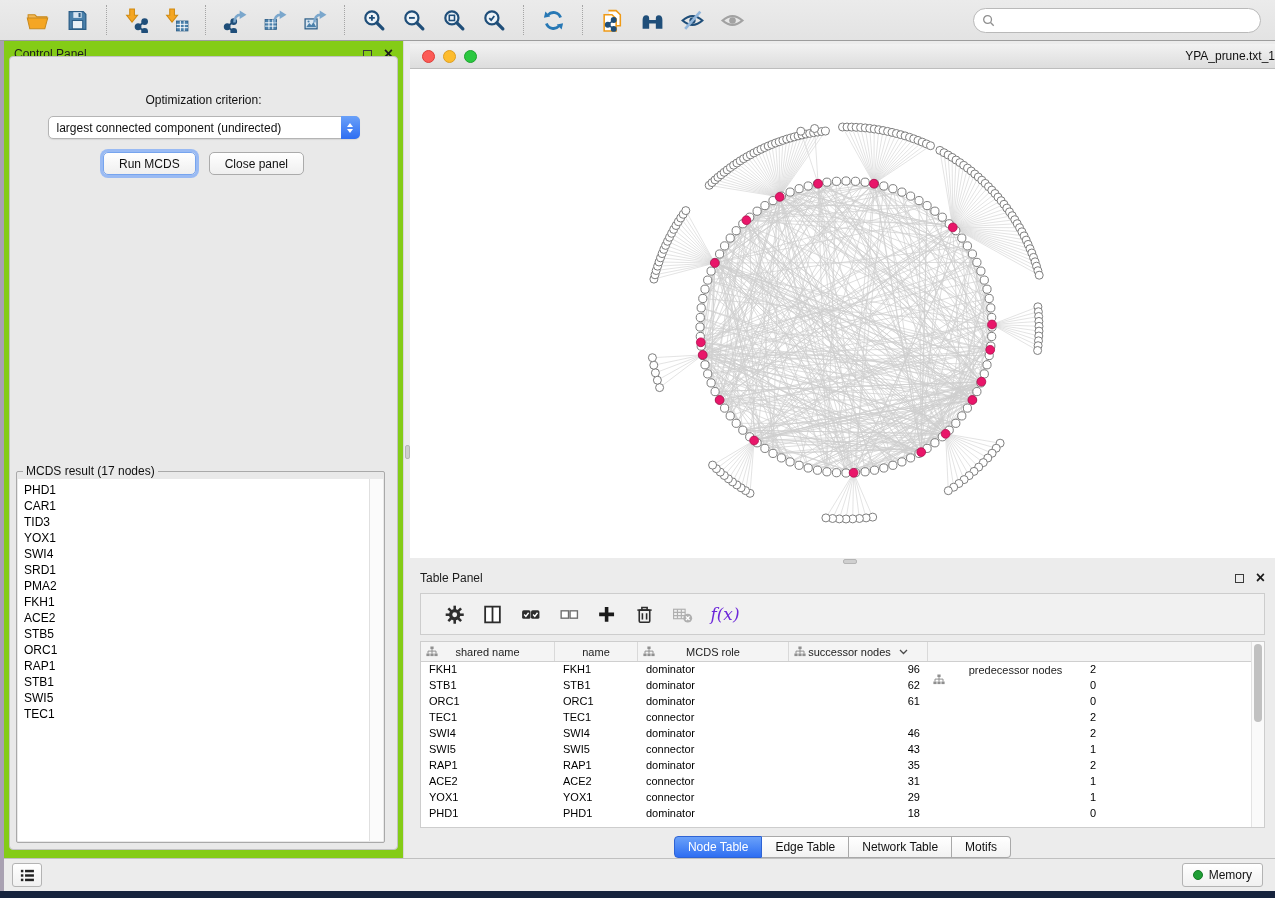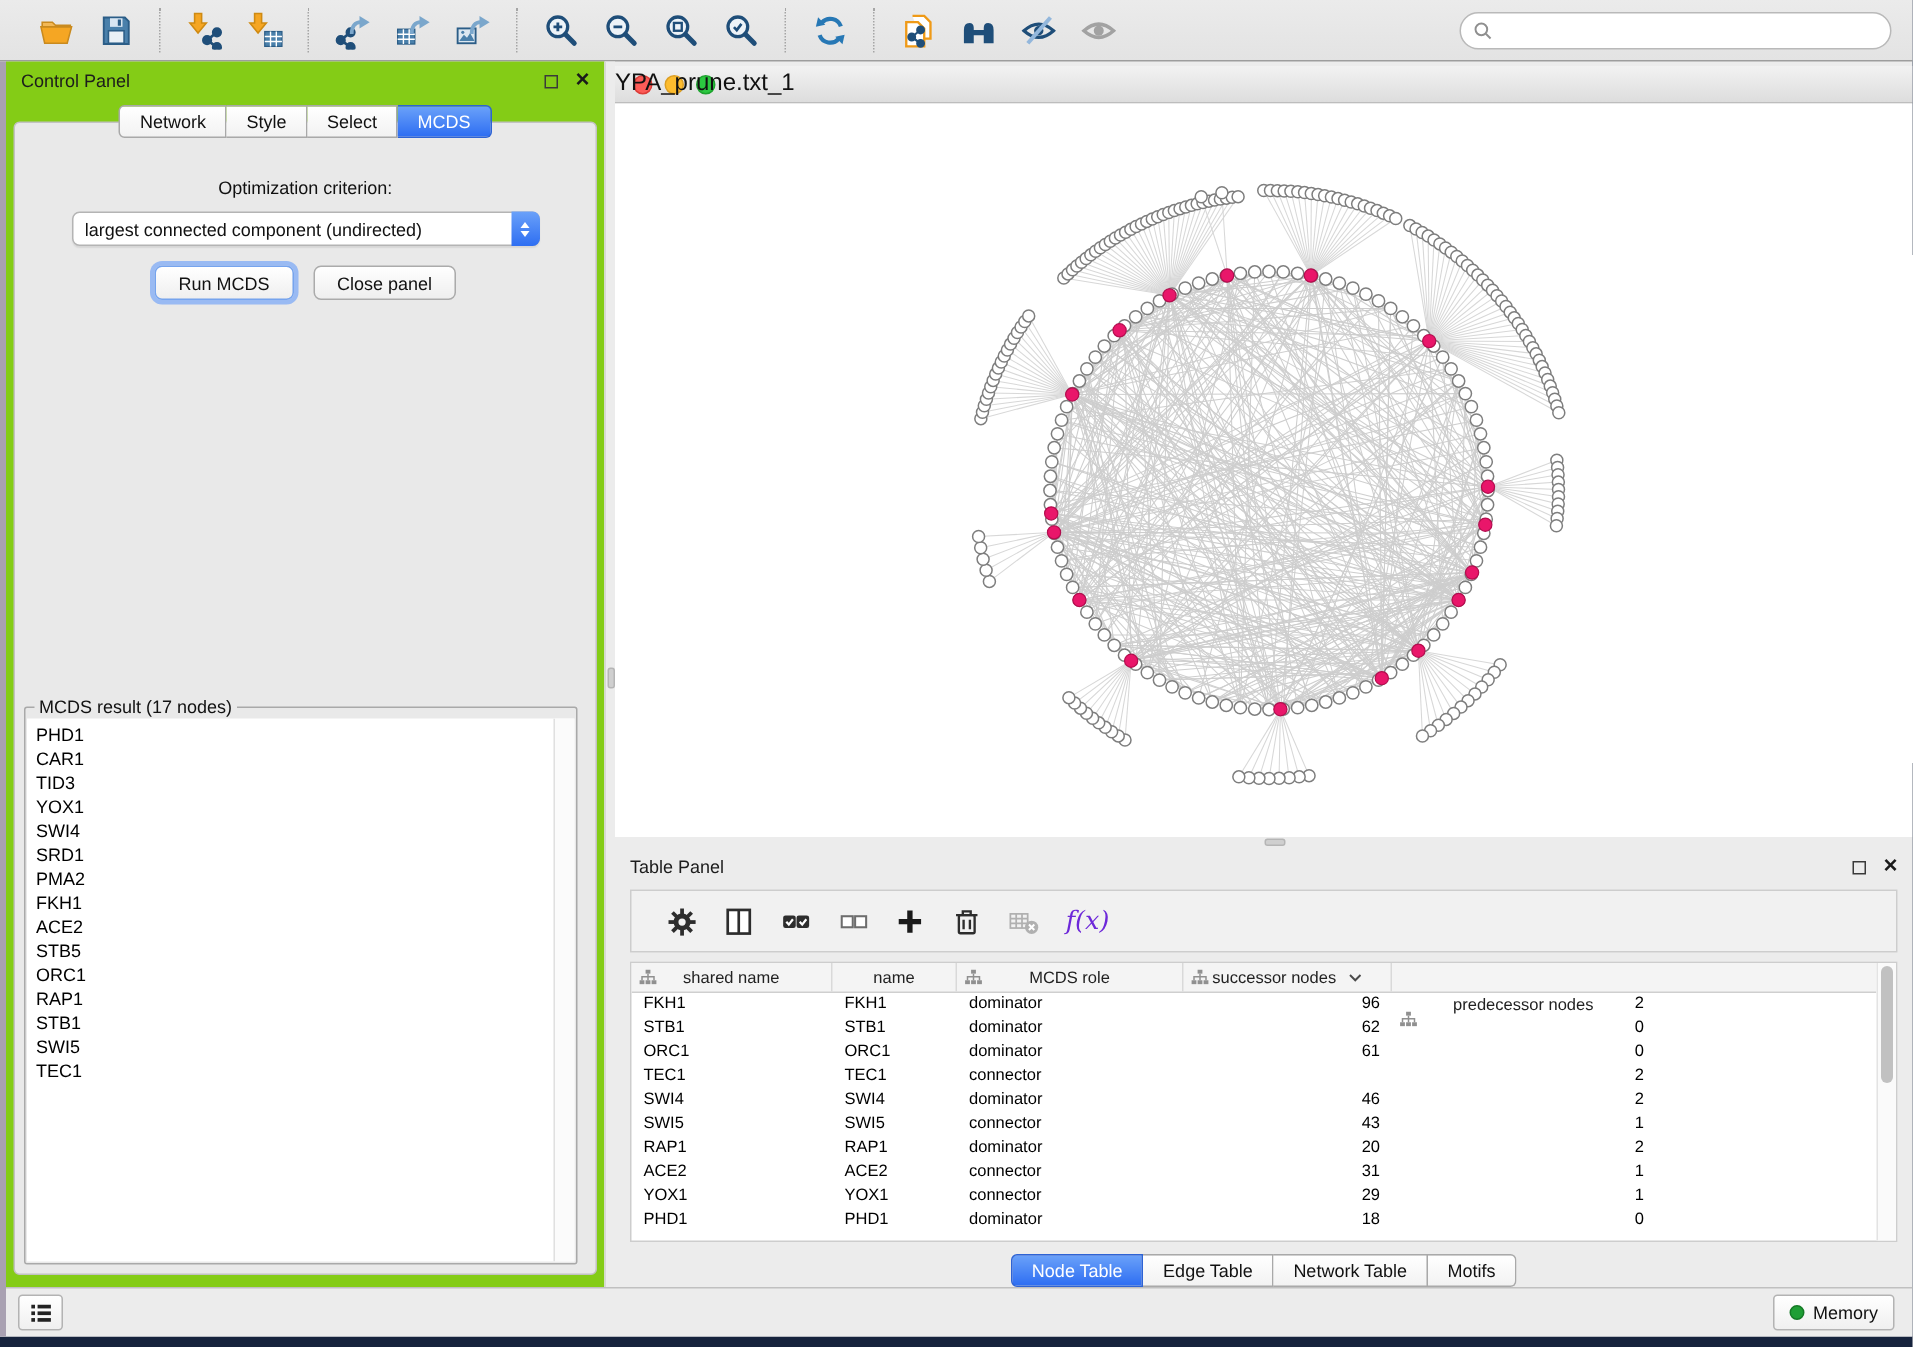--- a/index.html
+++ b/index.html
@@ -60,21 +60,21 @@
 
   
   .right-col { flex:1; display:flex; flex-direction:column; min-width:0; }
   .net-frame { display:flex; flex-direction:column; flex:0 0 auto; }
   .net-titlebar { height:25px; margin-top:3px; background:linear-gradient(#f2f2f2,#dddddd); border-bottom:1px solid #bdbdbd; position:relative; display:flex; align-items:center; }
   .traffic { display:flex; gap:8px; margin-left:12px; }
   .tl { width:13px; height:13px; border-radius:50%; }
   .tl.red { background:#fc5b57; border:1px solid #dd3d38; }
   .tl.yellow { background:#fdbc2e; border:1px solid #dd9f22; }
   .tl.green { background:#2bc840; border:1px solid #1da32e; }
-  .net-title { position:absolute; left:0; right:0; text-align:left; font-size:16px; color:#111; }
+  .net-title { position:absolute; left:0; right:0; text-align:right; font-size:12px; color:#111; }
   .net-canvas { height:489px; background:#ffffff; position:relative; overflow:hidden; }
 
   
   .table-panel { flex:1; display:flex; flex-direction:column; background:#ececec; min-height:0; position:relative;justify-content:flex-end; }
   .tp-toolbar { margin:2px 10px 0 10px; height:42px; background:#f1f1f1; border:1px solid #cdcdcd; display:flex; align-items:center; padding-left:14px; gap:0; flex:0 0 auto; }
   .tp-btn { width:38px; height:32px; display:flex; align-items:center; justify-content:center; background:none; border:none; cursor:pointer; }
   .tp-btn svg { width:21px; height:21px; }
   .fx-text { font-family:"DejaVu Serif", serif; font-style:italic; font-size:17px; color:#6d28d9; }
   .tbl-wrap { margin:6px 10px 0 10px; background:#fff; border:1px solid #cdcdcd; height:187px; position:relative; display:flex; flex:0 0 auto; }
   .tbl { flex:1; overflow:hidden; }
@@ -264,28 +264,20 @@
     </div>
   </div>
 
   <div class="main-row">
 
     <div class="control-panel">
       <div class="panel-header">
         <span class="ph-title">Control Panel</span>
         <span class="win-float"></span>
         <span class="win-close">×</span>
-      </div>
-      <div class="ctrl-tabs-row">
-        <div class="seg-tabs" id="ctrl-tabs">
-            <div class="seg-tab">Network</div>
-            <div class="seg-tab">Style</div>
-            <div class="seg-tab">Select</div>
-            <div class="seg-tab active">MCDS</div>
-          </div>
       </div>
       <div class="ctrl-body">
         <div class="crit-label">Optimization criterion:</div>
         <div class="combo">
           <span class="combo-text">largest connected component (undirected)</span>
           <span class="combo-stepper">
               <span class="chev-up"></span>
               <span class="chev-dn"></span>
             </span>
         </div>
@@ -1414,21 +1406,21 @@
                 <div class="td-cell" style="width: 134px;">SWI5</div>
                 <div class="td-cell" style="width: 83px;">SWI5</div>
                 <div class="td-cell" style="width: 151px;">connector</div>
                 <div class="td-cell num" style="width: 139px;">43</div>
                 <div class="td-cell num" style="width: 176px;">1</div>
               </div>
               <div class="tbl-row">
                 <div class="td-cell" style="width: 134px;">RAP1</div>
                 <div class="td-cell" style="width: 83px;">RAP1</div>
                 <div class="td-cell" style="width: 151px;">dominator</div>
-                <div class="td-cell num" style="width: 139px;">20</div>
+                <div class="td-cell num" style="width: 139px;">35</div>
                 <div class="td-cell num" style="width: 176px;">2</div>
               </div>
               <div class="tbl-row">
                 <div class="td-cell" style="width: 134px;">ACE2</div>
                 <div class="td-cell" style="width: 83px;">ACE2</div>
                 <div class="td-cell" style="width: 151px;">connector</div>
                 <div class="td-cell num" style="width: 139px;">31</div>
                 <div class="td-cell num" style="width: 176px;">1</div>
               </div>
               <div class="tbl-row">

